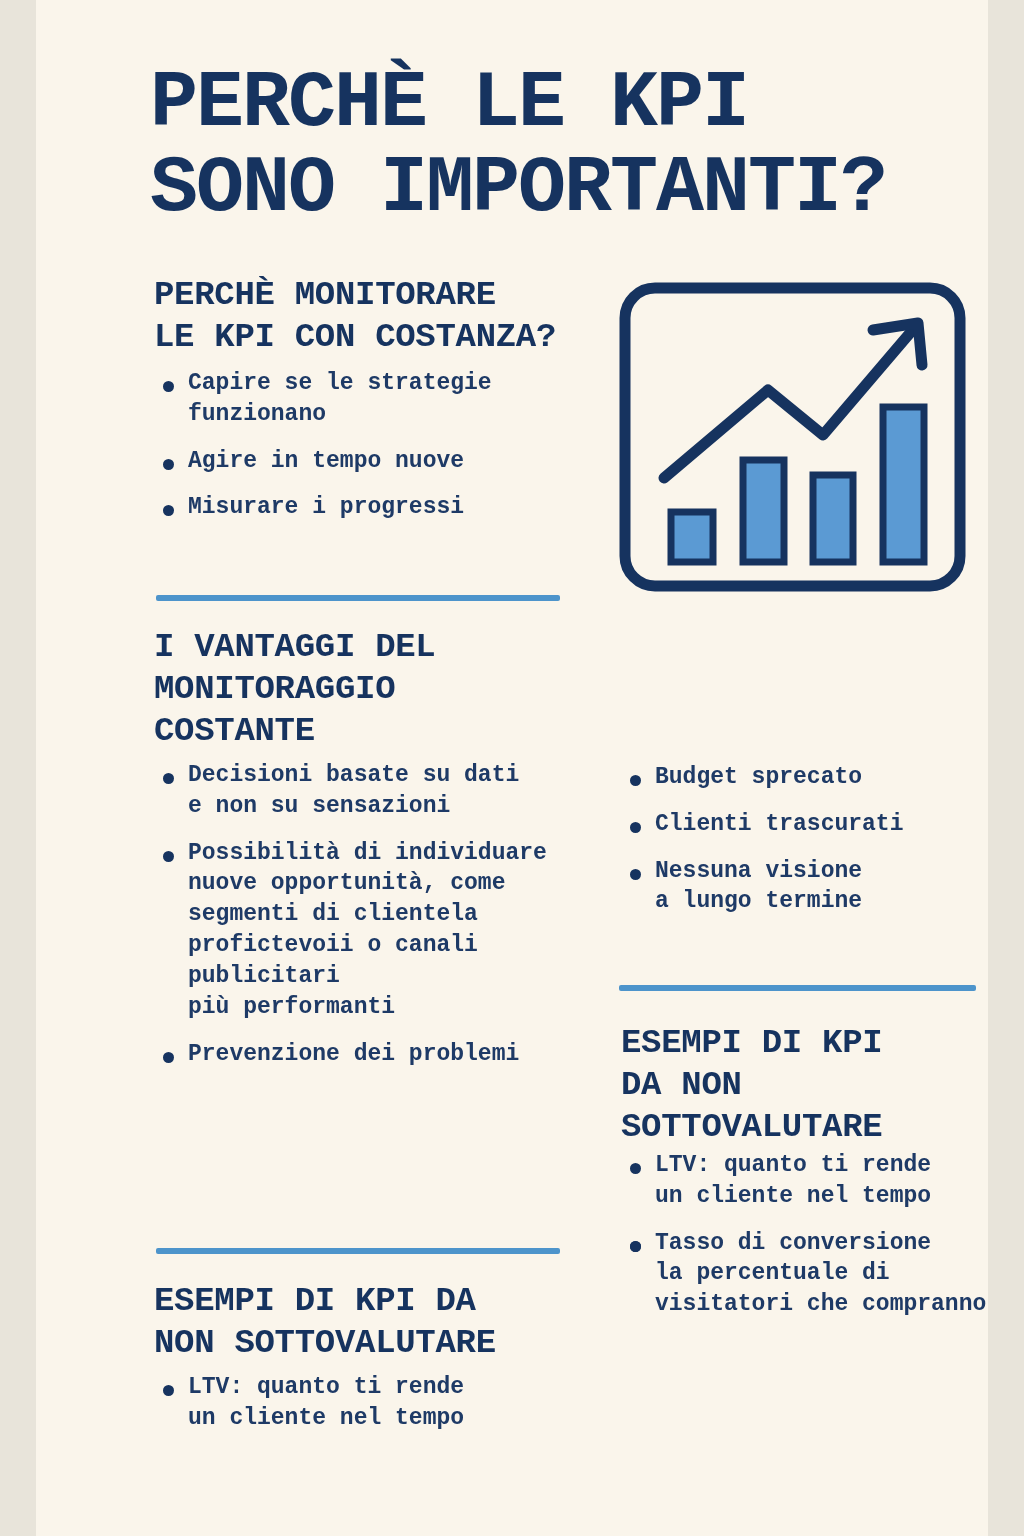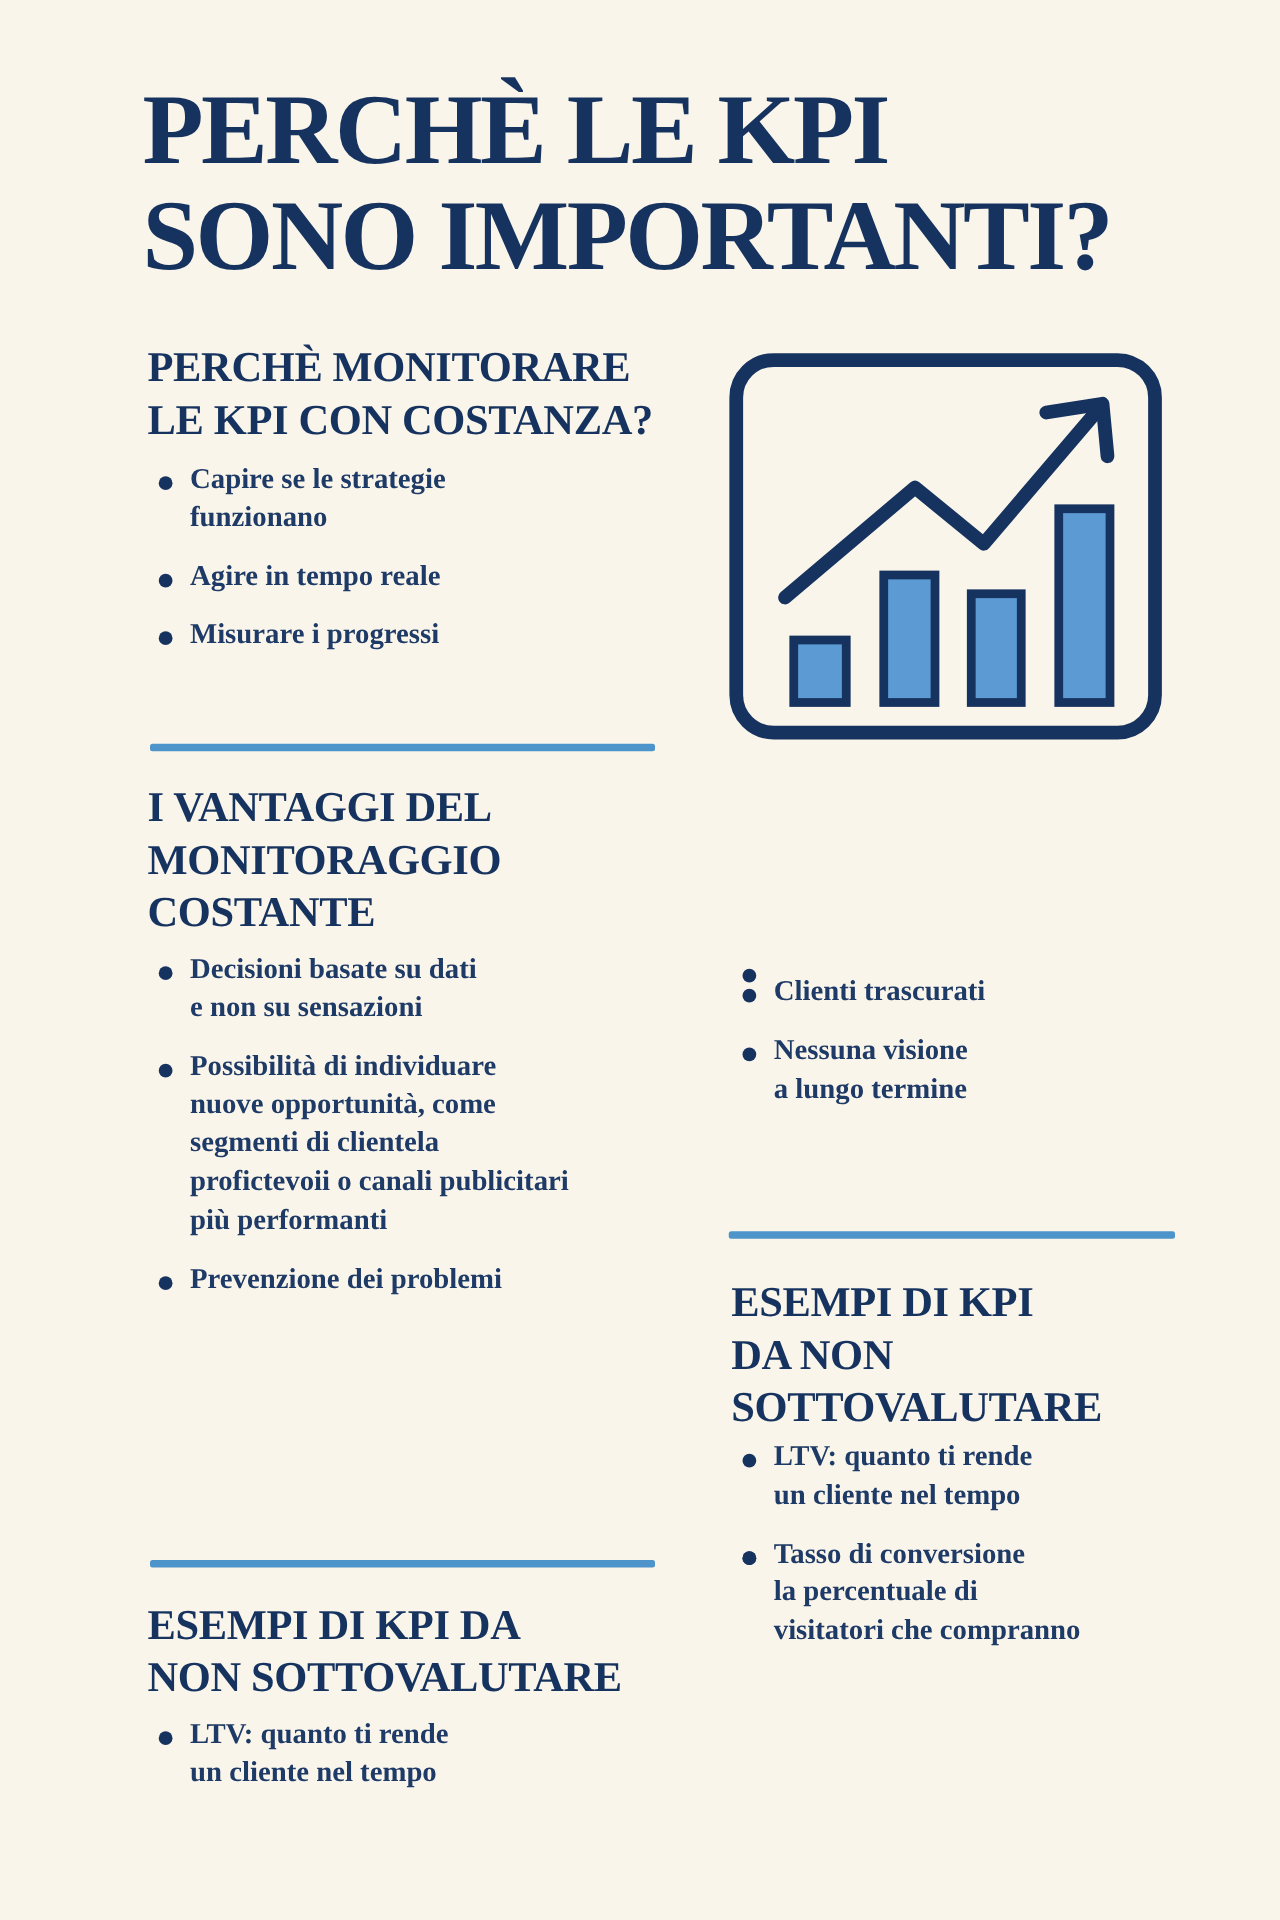--- a/index.html
+++ b/index.html
@@ -6,23 +6,23 @@
     --background:#FAF5EB;
     --navy:#16335F;
     --body-text:#1E3A66;
     --divider:#4D94CB;
     --bar-fill:#5B9AD3;
   }
   *{margin:0;padding:0;box-sizing:border-box;}
   html,body{background:#e8e4da;}
   .poster{
     position:relative;
-    width:1024px;height:1536px;
+    width:952px;height:1536px;
     background:var(--background);
-    font-family:Liberation Serif, serif;
+    font-family:Liberation Mono, monospace;
     color:var(--body-text);
     overflow:hidden;
     margin:0 auto;
   }
   .abs{position:absolute;}
   .pre{white-space:pre-line;}
   .title{
     left:114px;top:62px;width:880px;
     font-size:80px;font-weight:800;line-height:1.06;
     letter-spacing:-2px;color:var(--navy);
@@ -49,21 +49,21 @@
 <div class="poster">
 
   <h1 class="abs title pre">PERCHÈ LE KPI
 SONO IMPORTANTI?</h1>
 
   <h2 class="abs sec-heading pre" style="left:118px;top:274px;width:440px;">PERCHÈ MONITORARE
 LE KPI CON COSTANZA?</h2>
   <ul class="abs bullets" style="left:118px;top:368px;width:440px;">
     <li><span class="dot"></span><span class="pre">Capire se le strategie
 funzionano</span></li>
-    <li><span class="dot"></span><span class="pre">Agire in tempo reale</span></li>
+    <li><span class="dot"></span><span class="pre">Agire in tempo nuove</span></li>
     <li><span class="dot"></span><span class="pre">Misurare i progressi</span></li>
   </ul>
 
   <div class="abs chart-icon">
     <svg viewBox="0 0 347 310" xmlns="http://www.w3.org/2000/svg" aria-hidden="true">
       <rect x="6" y="6" width="335" height="298" rx="30" fill="none" stroke="var(--navy)" stroke-width="11"></rect>
       <g stroke="var(--navy)" stroke-width="7" fill="var(--bar-fill)">
         <rect x="52" y="230" width="42" height="50"></rect>
         <rect x="124" y="178" width="41" height="102"></rect>
         <rect x="194" y="193" width="40" height="87"></rect>
@@ -95,21 +95,21 @@
   <div class="abs divider" style="left:120px;top:1248px;width:404px;"></div>
 
   <h2 class="abs sec-heading pre" style="left:118px;top:1280px;width:440px;">ESEMPI DI KPI DA
 NON SOTTOVALUTARE</h2>
   <ul class="abs bullets" style="left:118px;top:1372px;width:440px;">
     <li><span class="dot"></span><span class="pre">LTV: quanto ti rende
 un cliente nel tempo</span></li>
   </ul>
 
   <ul class="abs bullets" style="left:585px;top:762px;width:380px;">
-    <li><span class="dot"></span></li>
+    <li><span class="dot"></span><span class="pre">Budget sprecato</span></li>
     <li><span class="dot"></span><span class="pre">Clienti trascurati</span></li>
     <li><span class="dot"></span><span class="pre">Nessuna visione
 a lungo termine</span></li>
   </ul>
 
   <div class="abs divider" style="left:583px;top:985px;width:357px;"></div>
 
   <h2 class="abs sec-heading pre" style="left:585px;top:1022px;width:400px;">ESEMPI DI KPI
 DA NON
 SOTTOVALUTARE</h2>

